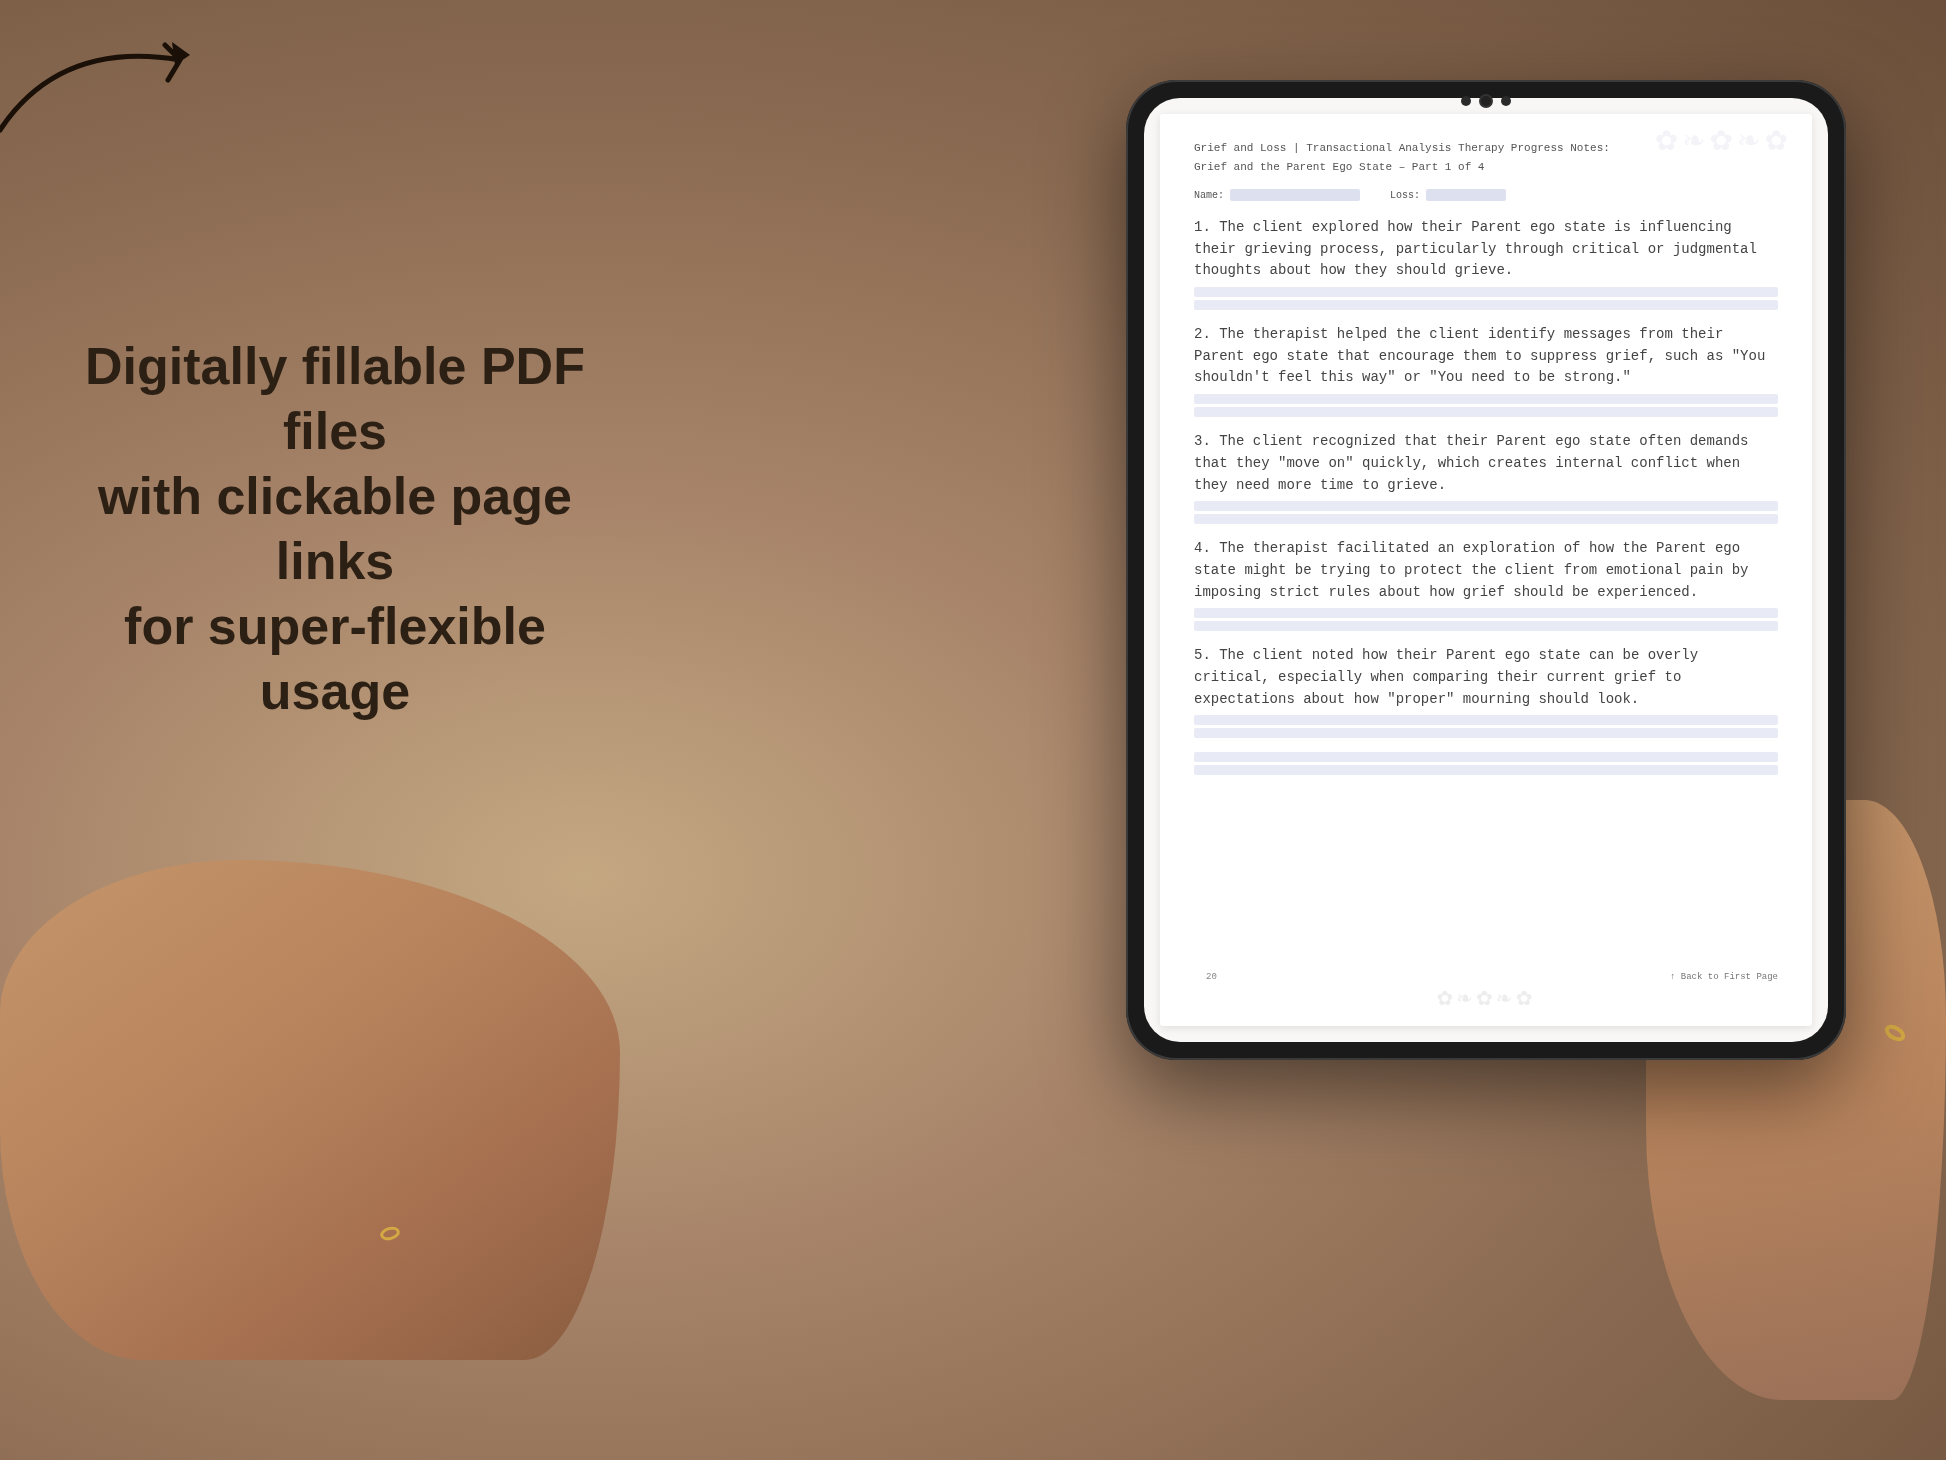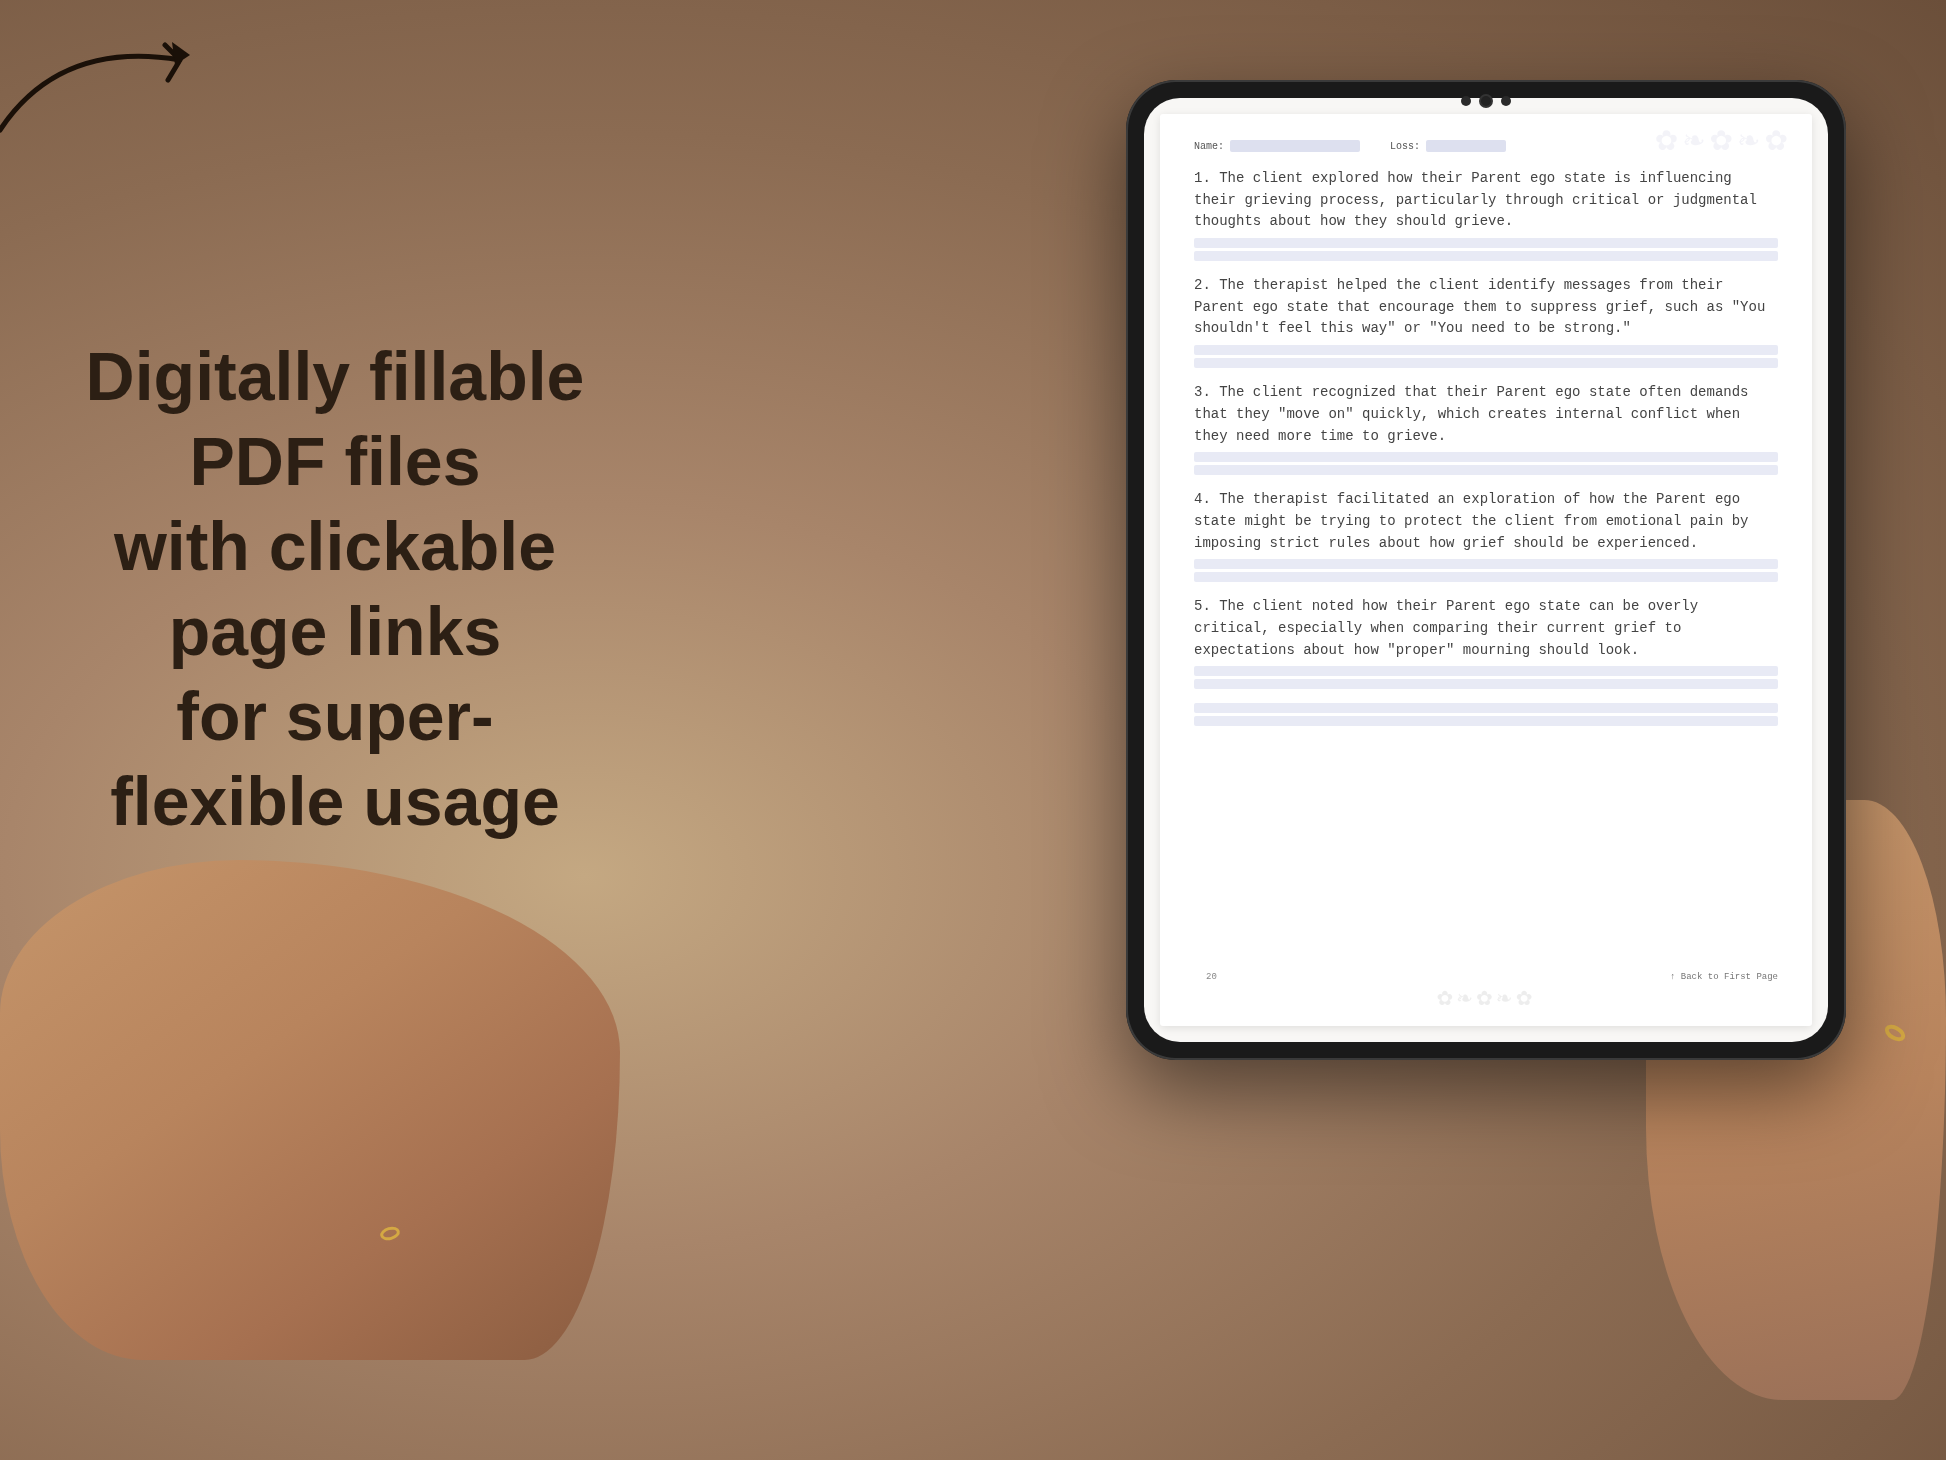--- a/index.html
+++ b/index.html
@@ -29,21 +29,21 @@
     .left-content {
       position: absolute;
       left: 60px;
       top: 200px;
       width: 550px;
     }
 
     .main-tagline {
       font-family: Arial, sans-serif;
       font-weight: 700;
-      font-size: 68px;
+      font-size: 52px;
       line-height: 1.25;
       color: #2c1f14;
       text-align: center;
     }
 
     
     .tablet-wrapper {
       position: absolute;
       right: 80px;
       top: 40px;
@@ -274,20 +274,24 @@
       <div class="camera-dot" style="width:14px;height:14px;background:#222;border:2px solid #333;"></div>
       <div class="camera-dot"></div>
     </div>
 
     <div class="tablet-screen">
 
       <div class="pdf-page" style="position:relative; margin:16px; flex:1; border-radius:3px; padding:26px 34px 16px 34px; background:white; overflow:hidden;">
 
         <div style="position:absolute; top:10px; right:20px; opacity:0.1; font-size:28px; letter-spacing:4px; color:#9090c0;">✿❧✿❧✿</div>
 
+        <div class="pdf-title">
+          <div style="margin-bottom:2px;">Grief and Loss | Transactional Analysis Therapy Progress Notes:</div>
+          <div>Grief and the Parent Ego State  – Part 1 of 4</div>
+        </div>
 
         <div class="name-date-row">
           <div class="name-field">
             <span>Name:</span>
             <div class="field-line"></div>
           </div>
           <div class="date-field">
             <span>Loss:</span>
             <div class="field-line"></div>
           </div>

